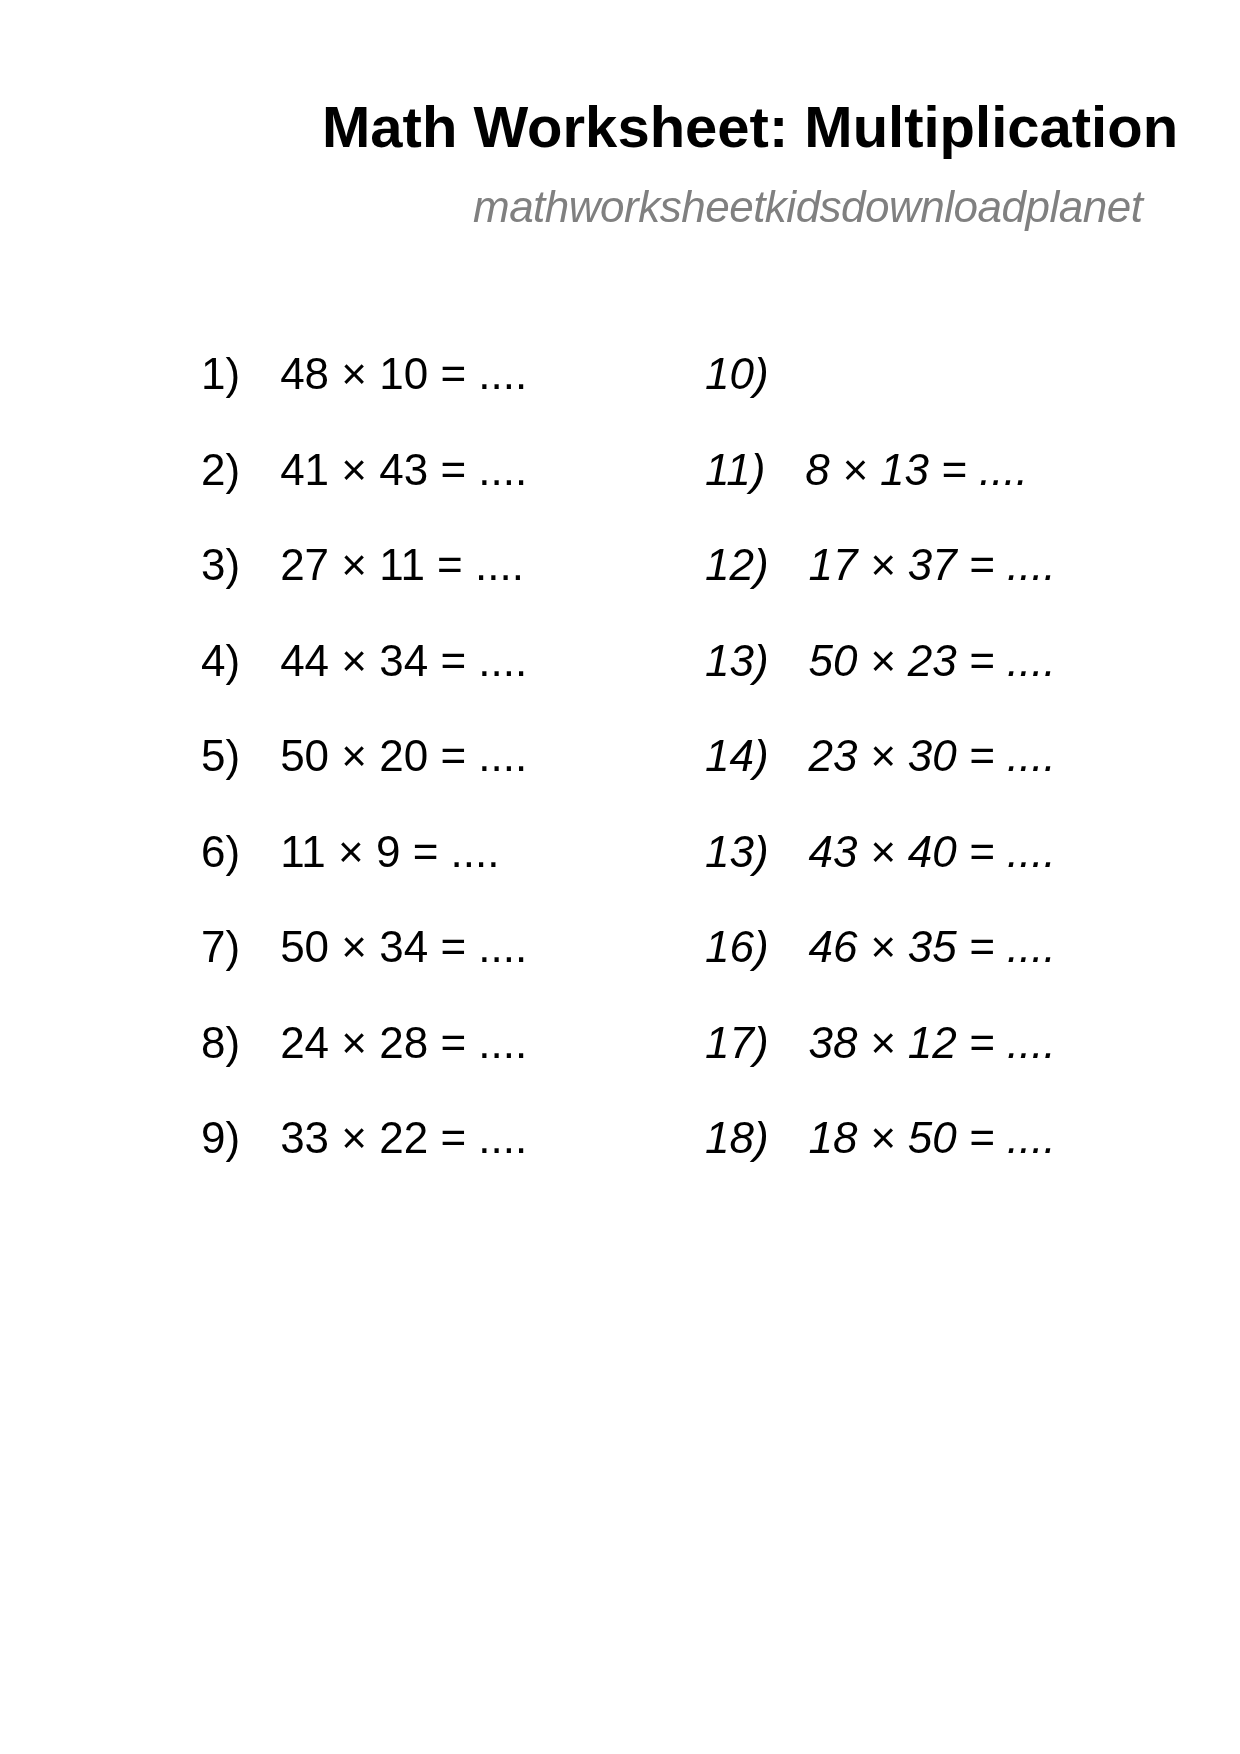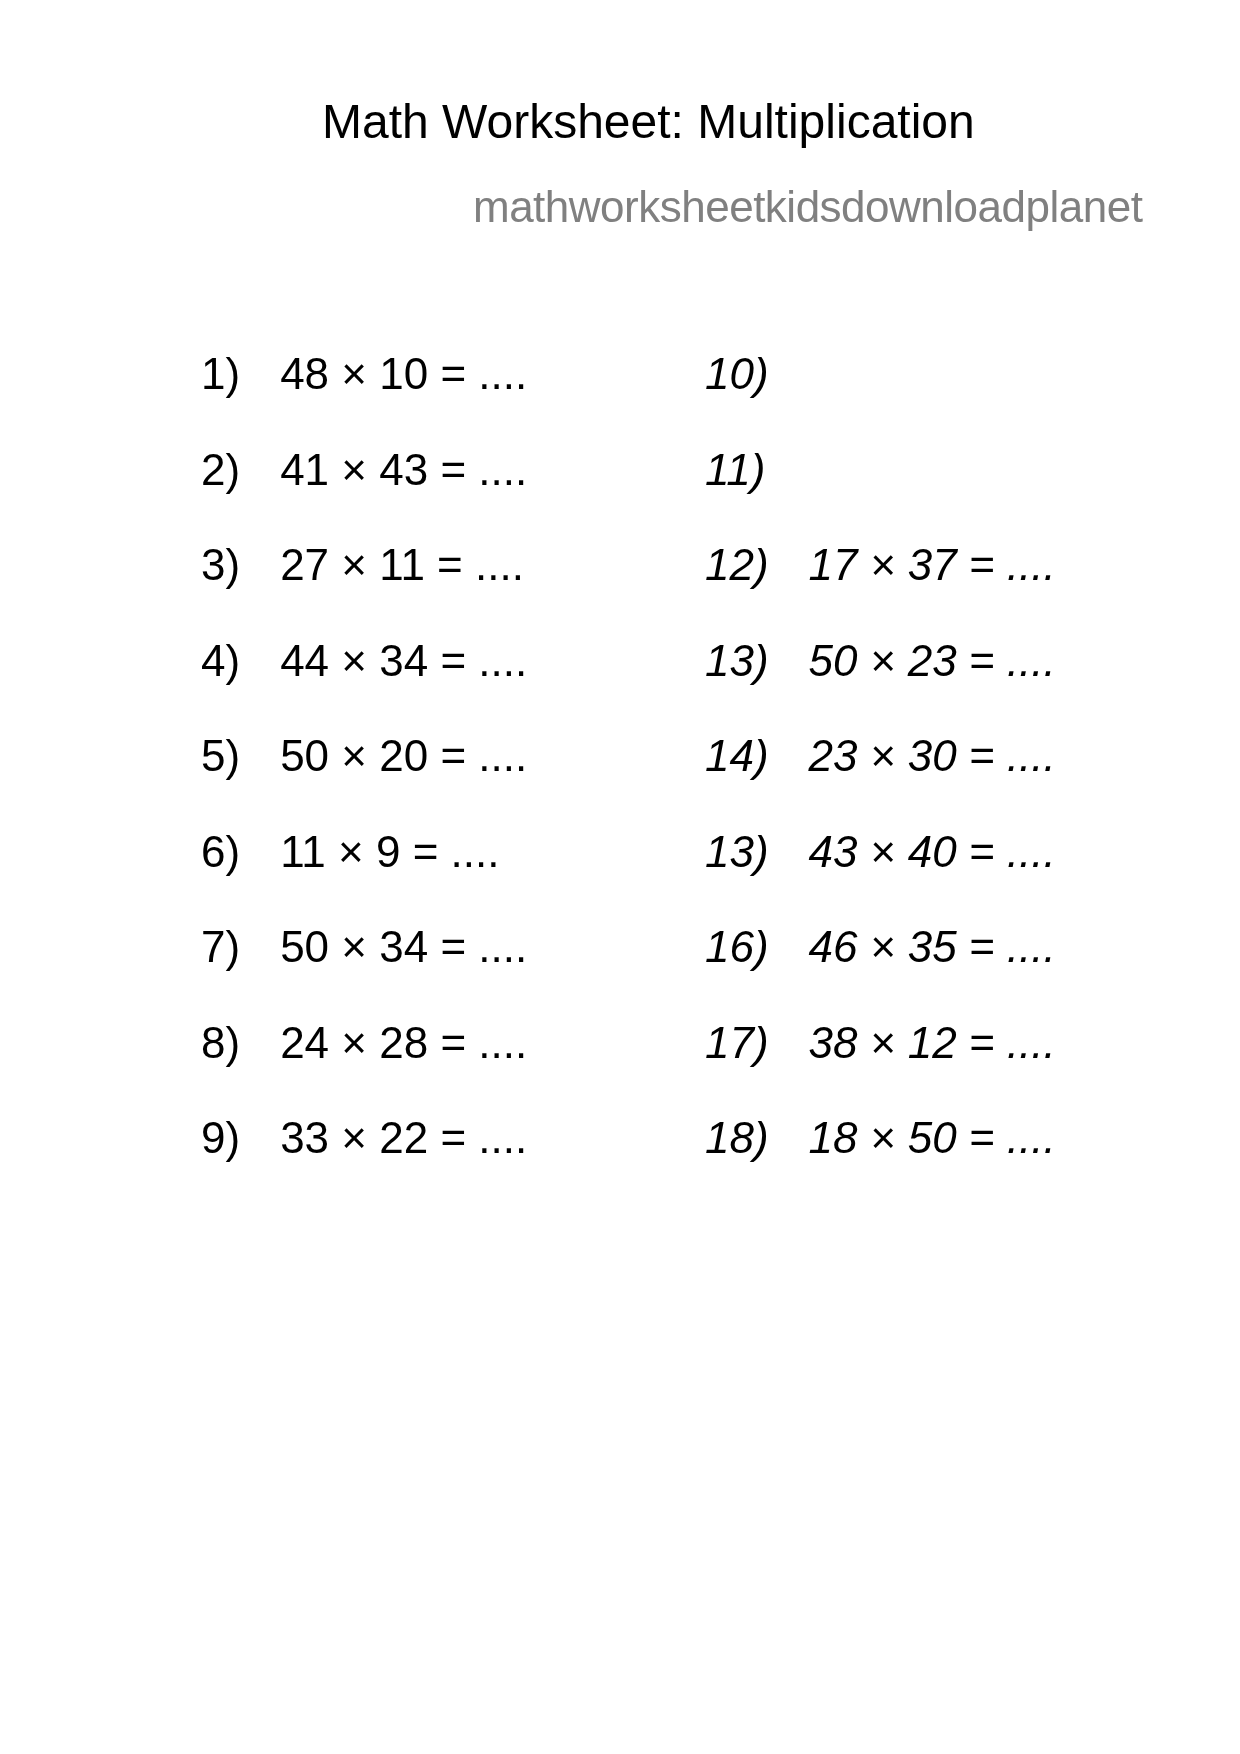--- a/index.html
+++ b/index.html
@@ -1,19 +1,19 @@
 <!DOCTYPE html>
 <html><head>
   <meta charset="utf-8">
   <style>
     html, body { margin: 0; padding: 0; background: #ffffff; }
     body { width: 1240px; height: 1754px; position: relative; overflow: hidden;
            font-family: "Liberation Sans", sans-serif; color: #000; }
-    .title { position: absolute; left: 322px; top: 98px; font-size: 48px; line-height: 1; white-space: nowrap; }
-    .subtitle { position: absolute; left: 473px; top: 185px; font-size: 44px; line-height: 1; color: #808080; white-space: nowrap; letter-spacing: -0.5px; }
+    .title { position: absolute; left: 322px; top: 98px; font-size: 58px; line-height: 1; white-space: nowrap; font-weight: bold; }
+    .subtitle { position: absolute; left: 473px; top: 185px; font-size: 44px; line-height: 1; color: #808080; white-space: nowrap; letter-spacing: -0.5px; font-style: italic; }
     .column { position: absolute; top: 352px; }
     .col-left { left: 201px; }
     .col-right { left: 705px; font-style: italic; }
     .problem { height: 95.5px; font-size: 44px; line-height: 1; white-space: nowrap; display: flex; }
     .num { display: inline-block; }
     .expr { display: inline-block; margin-left: 40px; }
   </style>
 </head>
 <body>
 
@@ -58,20 +58,21 @@
       <span class="expr">33 × 22 = ....</span>
     </div>
 </div>
 
 <div class="column col-right">
   <div class="problem">
       <span class="num">10)</span>
     </div>
   <div class="problem">
       <span class="num">11)</span>
+      <span class="expr">8 × 13 = ....</span>
     </div>
   <div class="problem">
       <span class="num">12)</span>
       <span class="expr">17 × 37 = ....</span>
     </div>
   <div class="problem">
       <span class="num">13)</span>
       <span class="expr">50 × 23 = ....</span>
     </div>
   <div class="problem">

